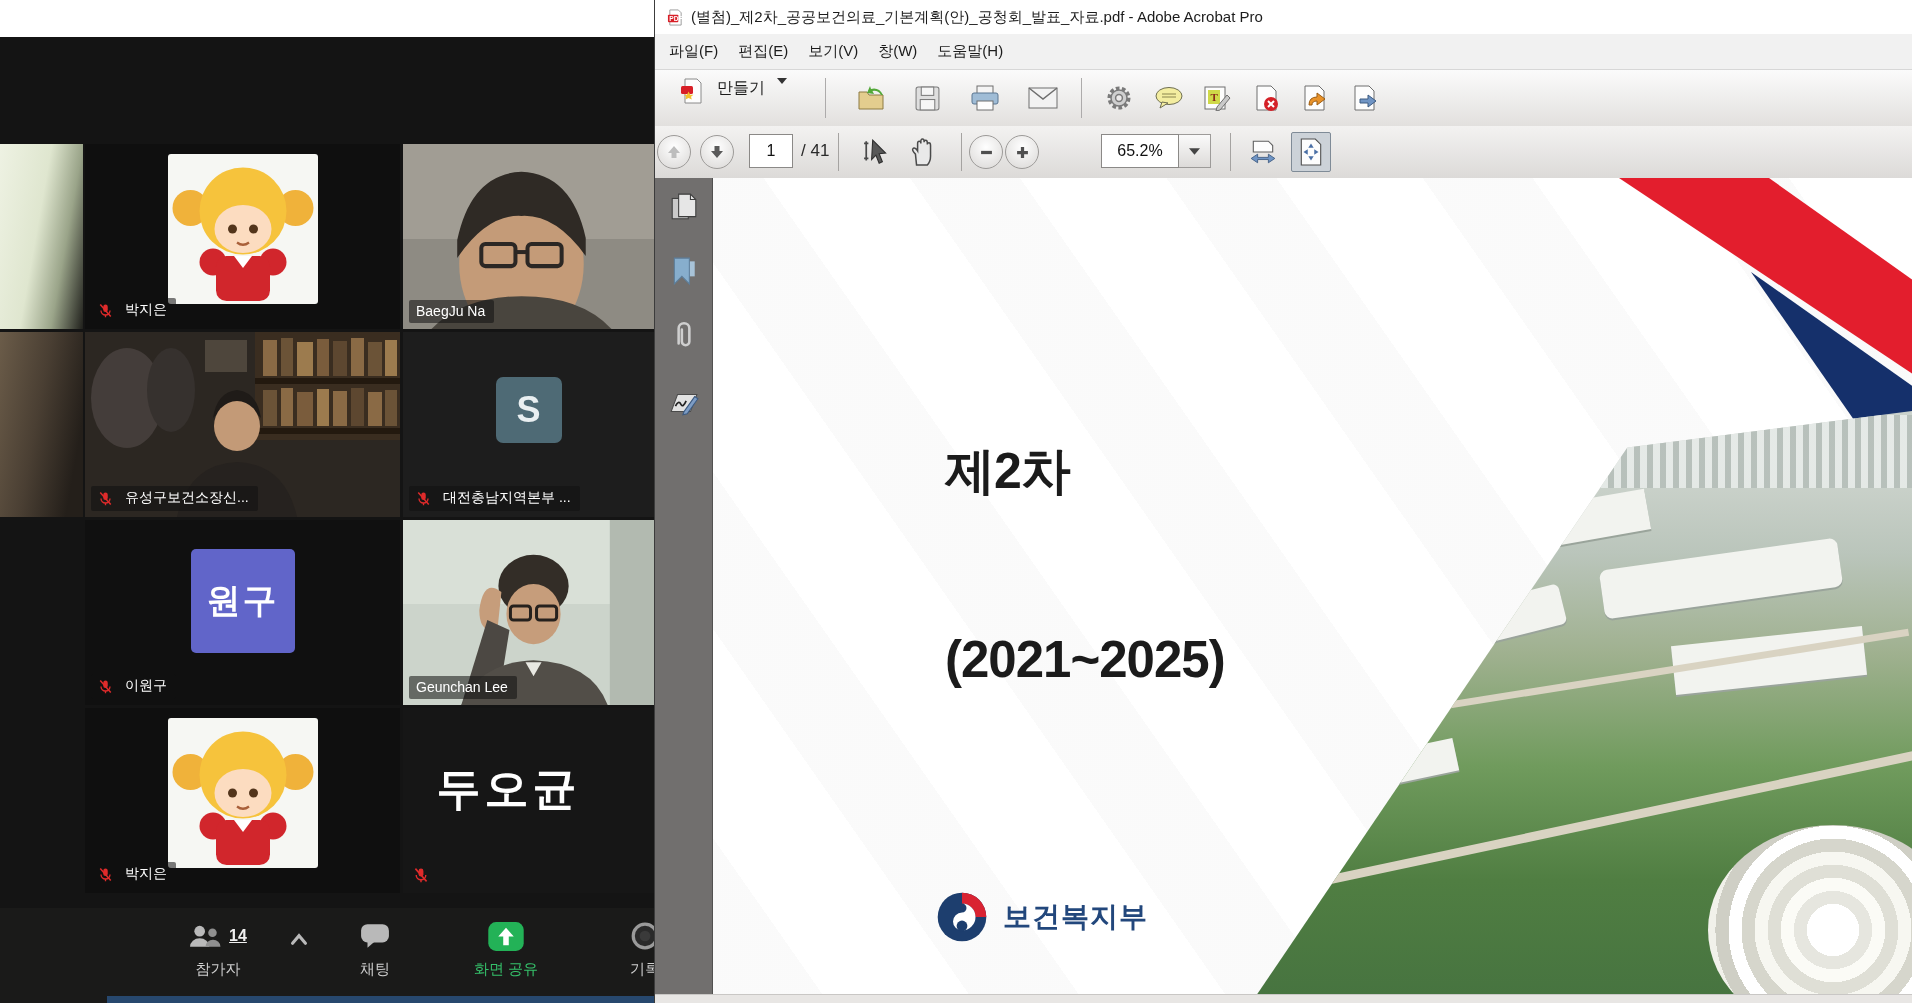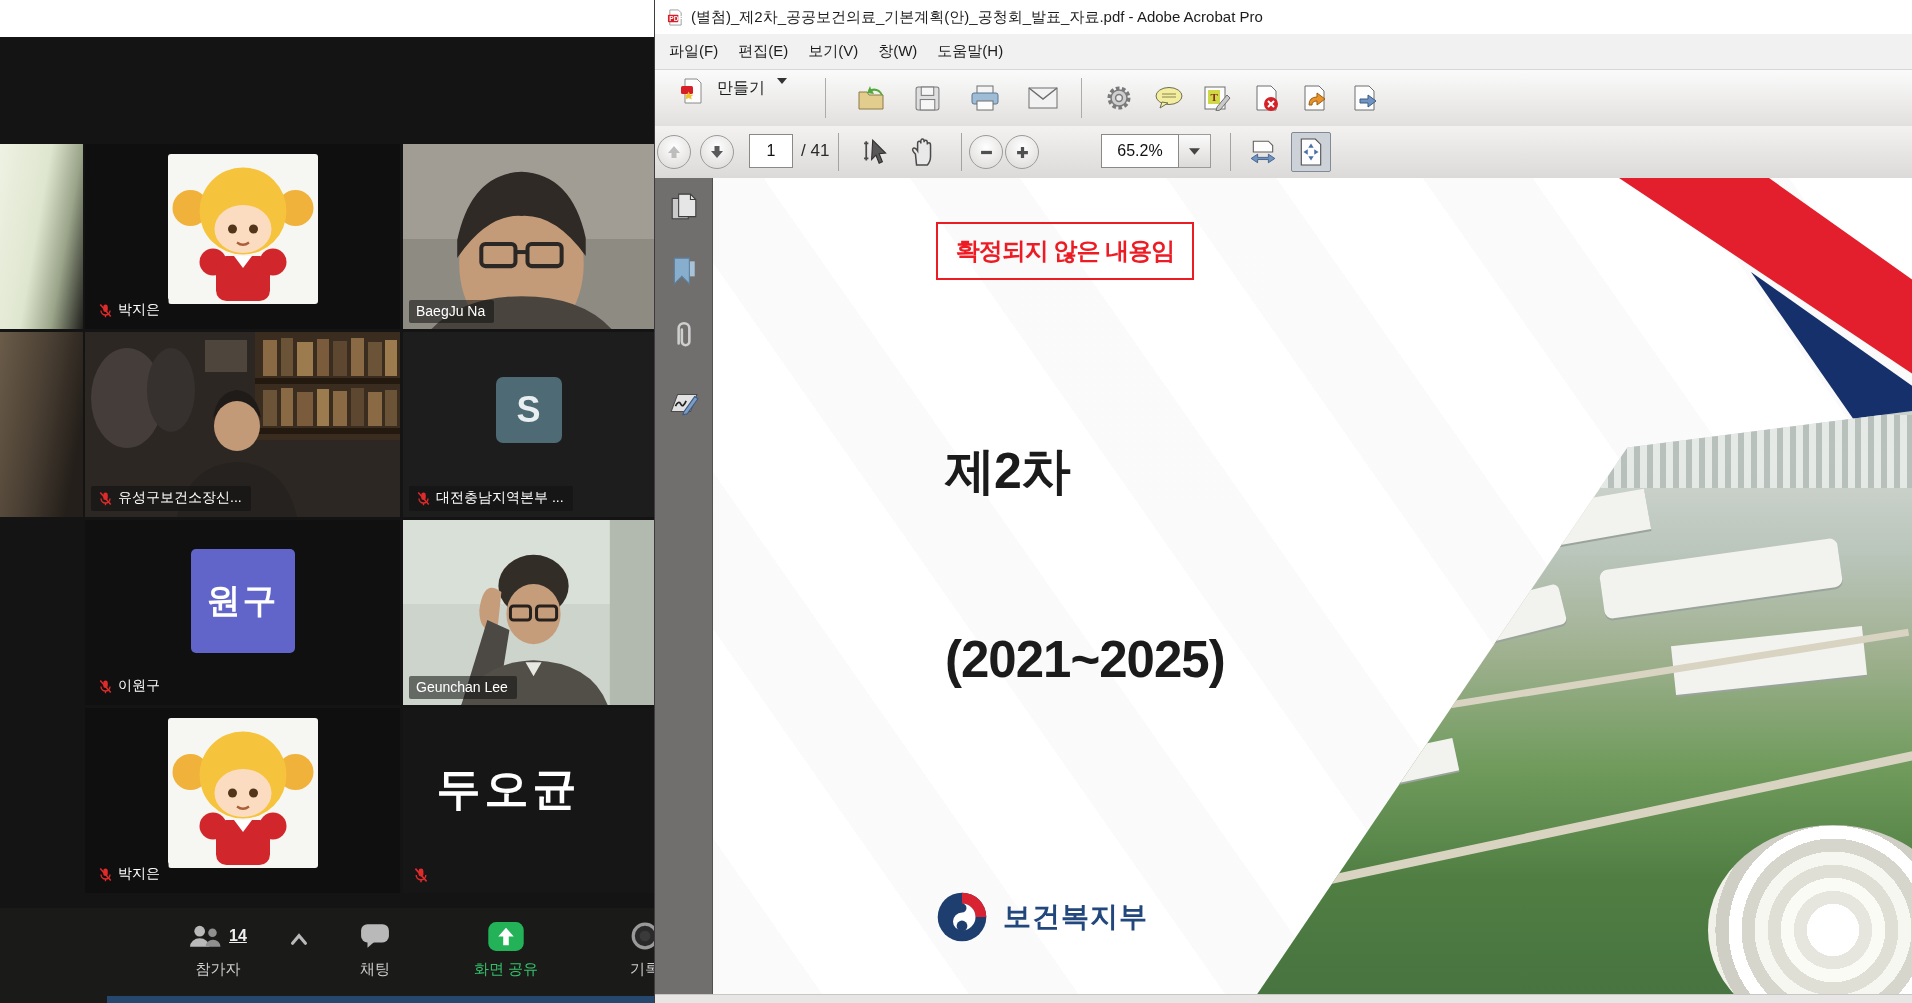--- a/index.html
+++ b/index.html
@@ -8,21 +8,21 @@
   #screen{position:absolute;inset:0;}
   .abs{position:absolute;}
 
   
   .desktop-strip{left:0;top:0;width:654px;height:37px;background:#ffffff;}
 
   
   .zoomwin{left:0;top:37px;width:654px;height:966px;background:#141414;overflow:hidden;}
   .tile{position:absolute;height:185px;background:#0f0f0f;overflow:hidden;}
   .tile svg.fill{position:absolute;inset:0;width:100%;height:100%;}
-  .namebar{position:absolute;left:6px;bottom:6px;display:flex;align-items:center;gap:5px;
+  .namebar{position:absolute;left:6px;bottom:6px;display:flex;align-items:center;gap:12px;
            background:rgba(16,16,16,.55);padding:3px 9px 4px 7px;border-radius:2px;}
   .namebar span{color:#fff;font-size:14px;white-space:nowrap;}
   .active-border{outline:3px solid #b6cf2f;outline-offset:-3px;}
   .avatar-s{position:absolute;left:50%;top:42%;transform:translate(-50%,-50%);
             width:66px;height:66px;border-radius:7px;background:#4e6a75;
             display:flex;align-items:center;justify-content:center;color:#e9eff1;
             font-size:36px;font-weight:700;}
   .avatar-wg{position:absolute;left:50%;top:44%;transform:translate(-50%,-50%);
              width:104px;height:104px;border-radius:5px;background:#6165c9;
              display:flex;align-items:center;justify-content:center;color:#fff;
@@ -573,23 +573,20 @@
           <div class="ph-block" style="left:62%;top:40%;width:16%;height:5%;transform:rotate(-10deg);"></div>
           <div class="ph-block" style="left:74%;top:46%;width:20%;height:6%;transform:rotate(-8deg);border-radius:8px;"></div>
           <div class="ph-block" style="left:57%;top:52%;width:14%;height:5%;transform:rotate(-14deg);border-radius:6px;"></div>
           <div class="ph-block" style="left:80%;top:56%;width:16%;height:6%;transform:rotate(-6deg);"></div>
           <div class="ph-road" style="left:40%;top:62%;width:60%;height:7px;transform:rotate(-9deg);"></div>
           <div class="ph-road" style="left:46%;top:78%;width:58%;height:9px;transform:rotate(-12deg);"></div>
           <div class="ph-block" style="left:52%;top:70%;width:10%;height:4%;transform:rotate(-12deg);"></div>
           <div class="round-building"></div>
         </div>
 
-        <div class="warnbox">
-          <span>확정되지 않은 내용임</span>
-        </div>
 
 
         <div class="dtitle t1">제2차</div>
         <div class="dtitle t3">(2021~2025)</div>
 
         <div class="logo">
           <svg viewBox="0 0 60 60" width="54" height="54">
             <circle cx="30" cy="30" r="27" fill="#1d3e6e"></circle>
             <path d="M30 3 a27 27 0 0 1 27 27 l-12 0 a15 15 0 0 0 -15 -15 Z" fill="#d92332"></path>
             <path d="M30 15 a15 15 0 0 1 15 15 a15 15 0 0 1 -15 15 a10 10 0 0 1 0 -20 a5 5 0 0 0 0 -10 Z" fill="#fff"></path>

